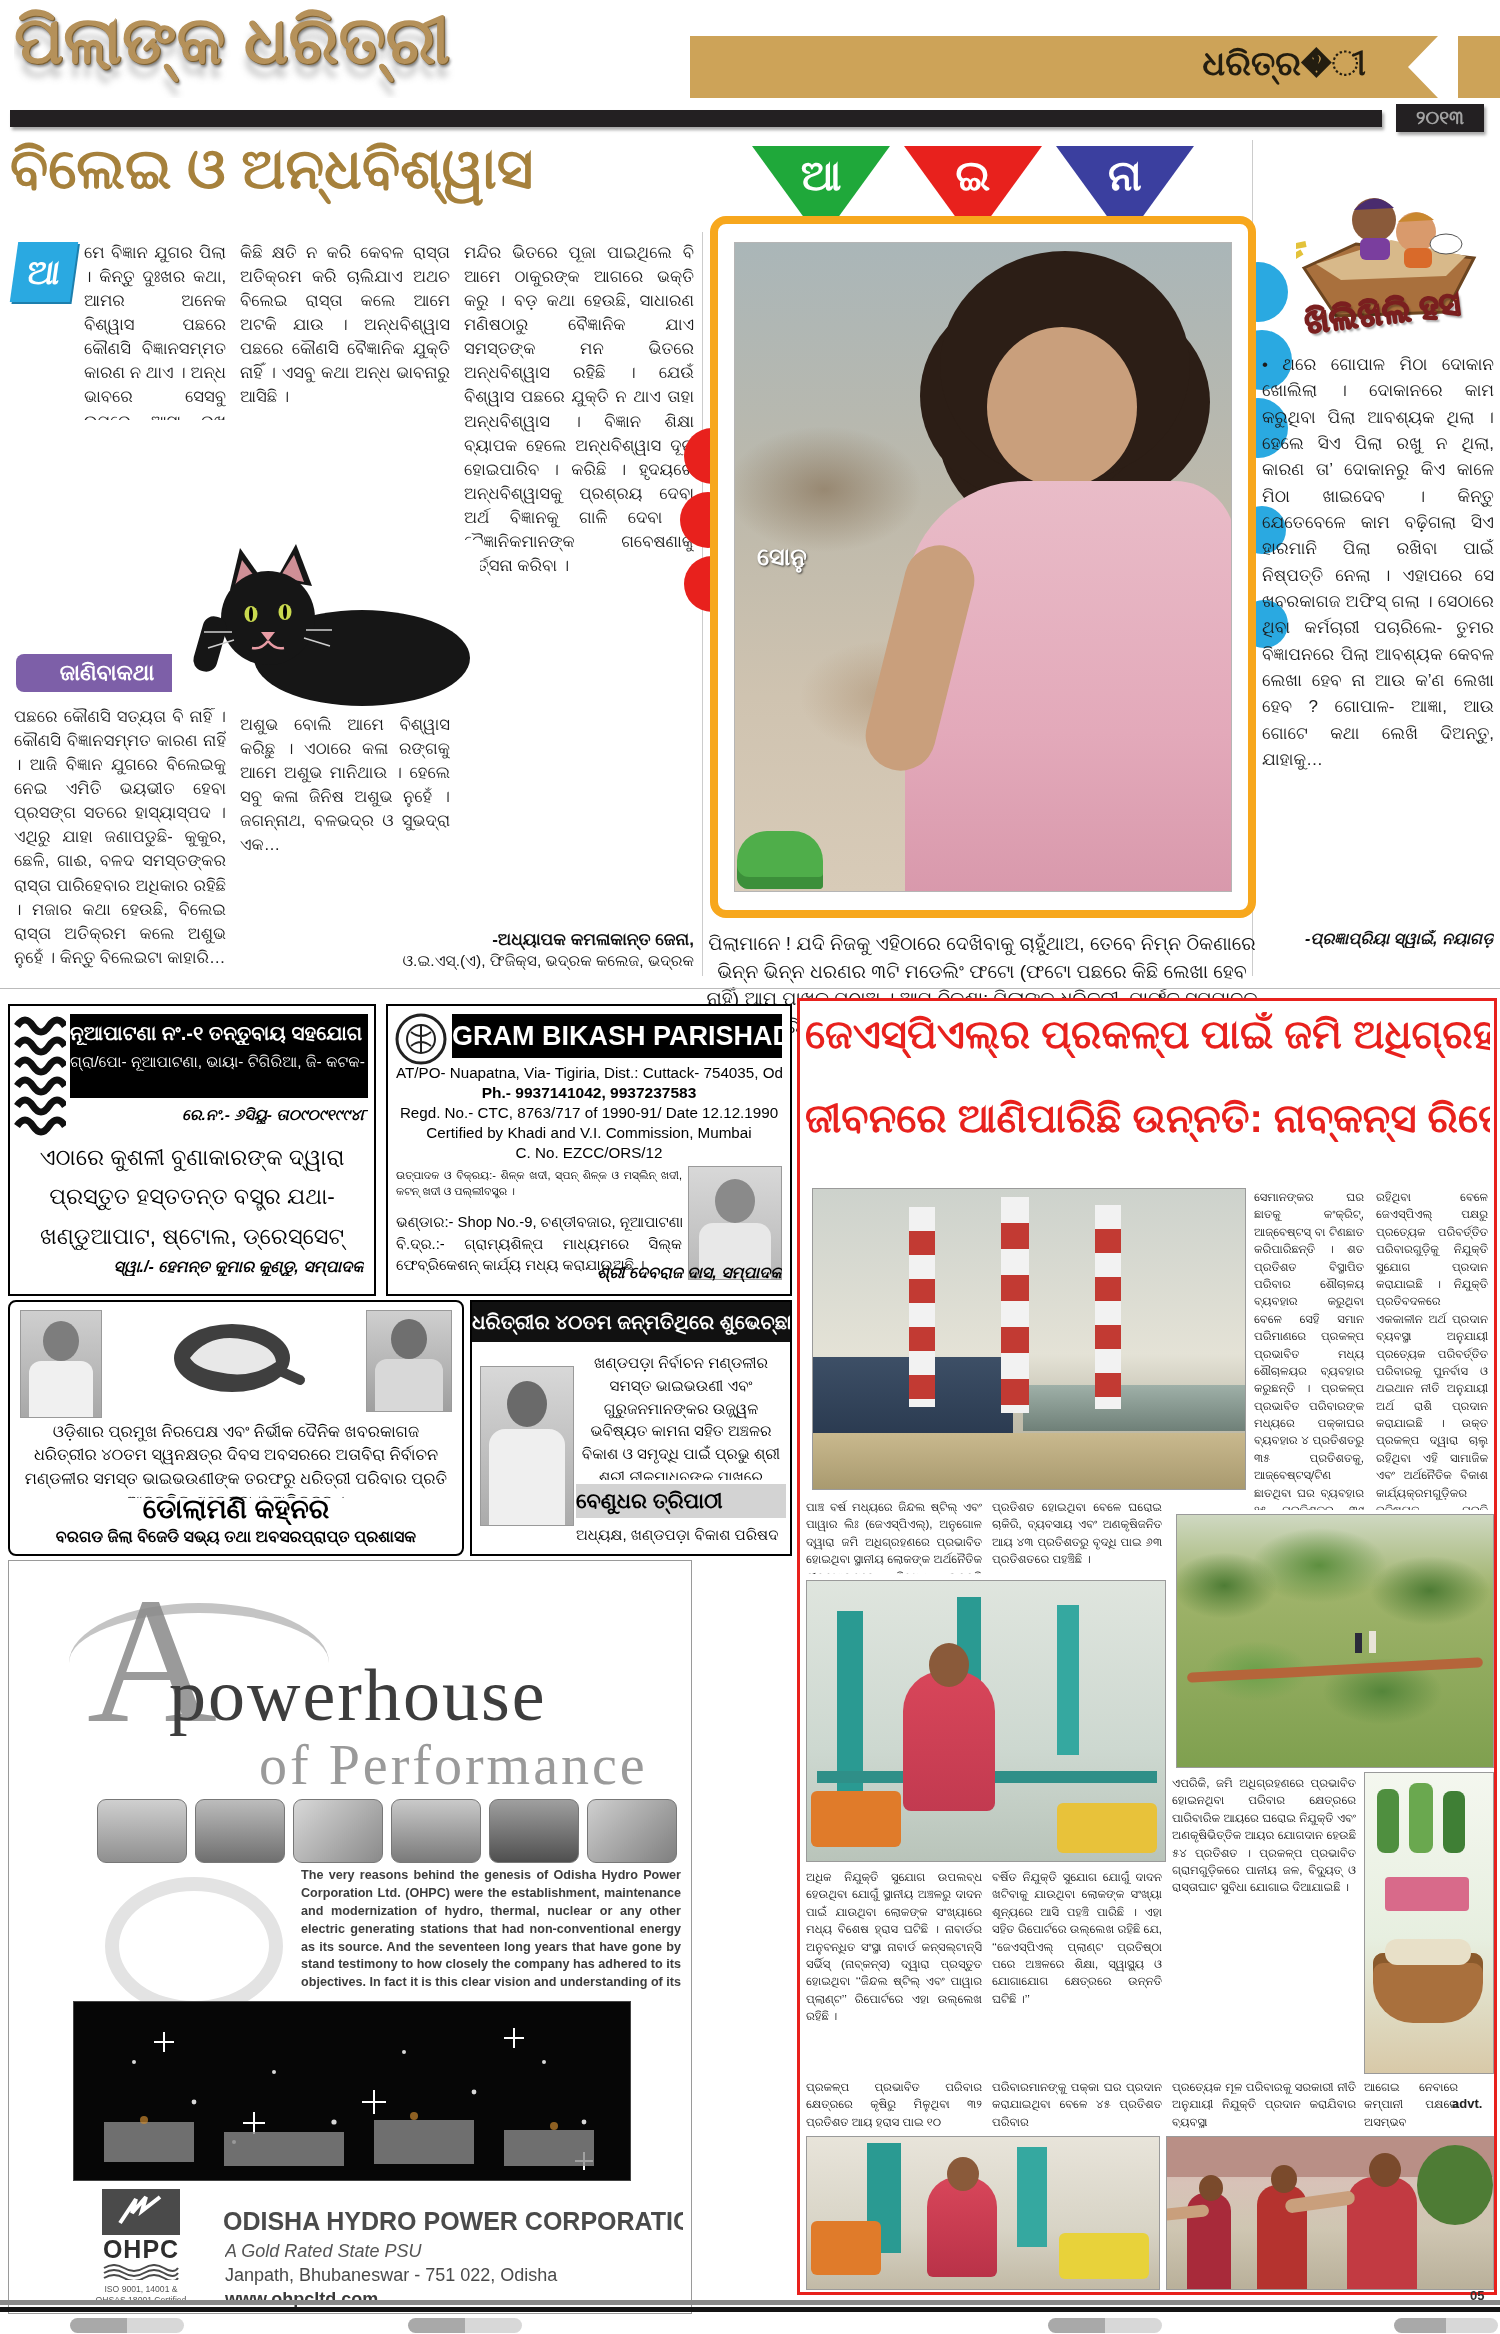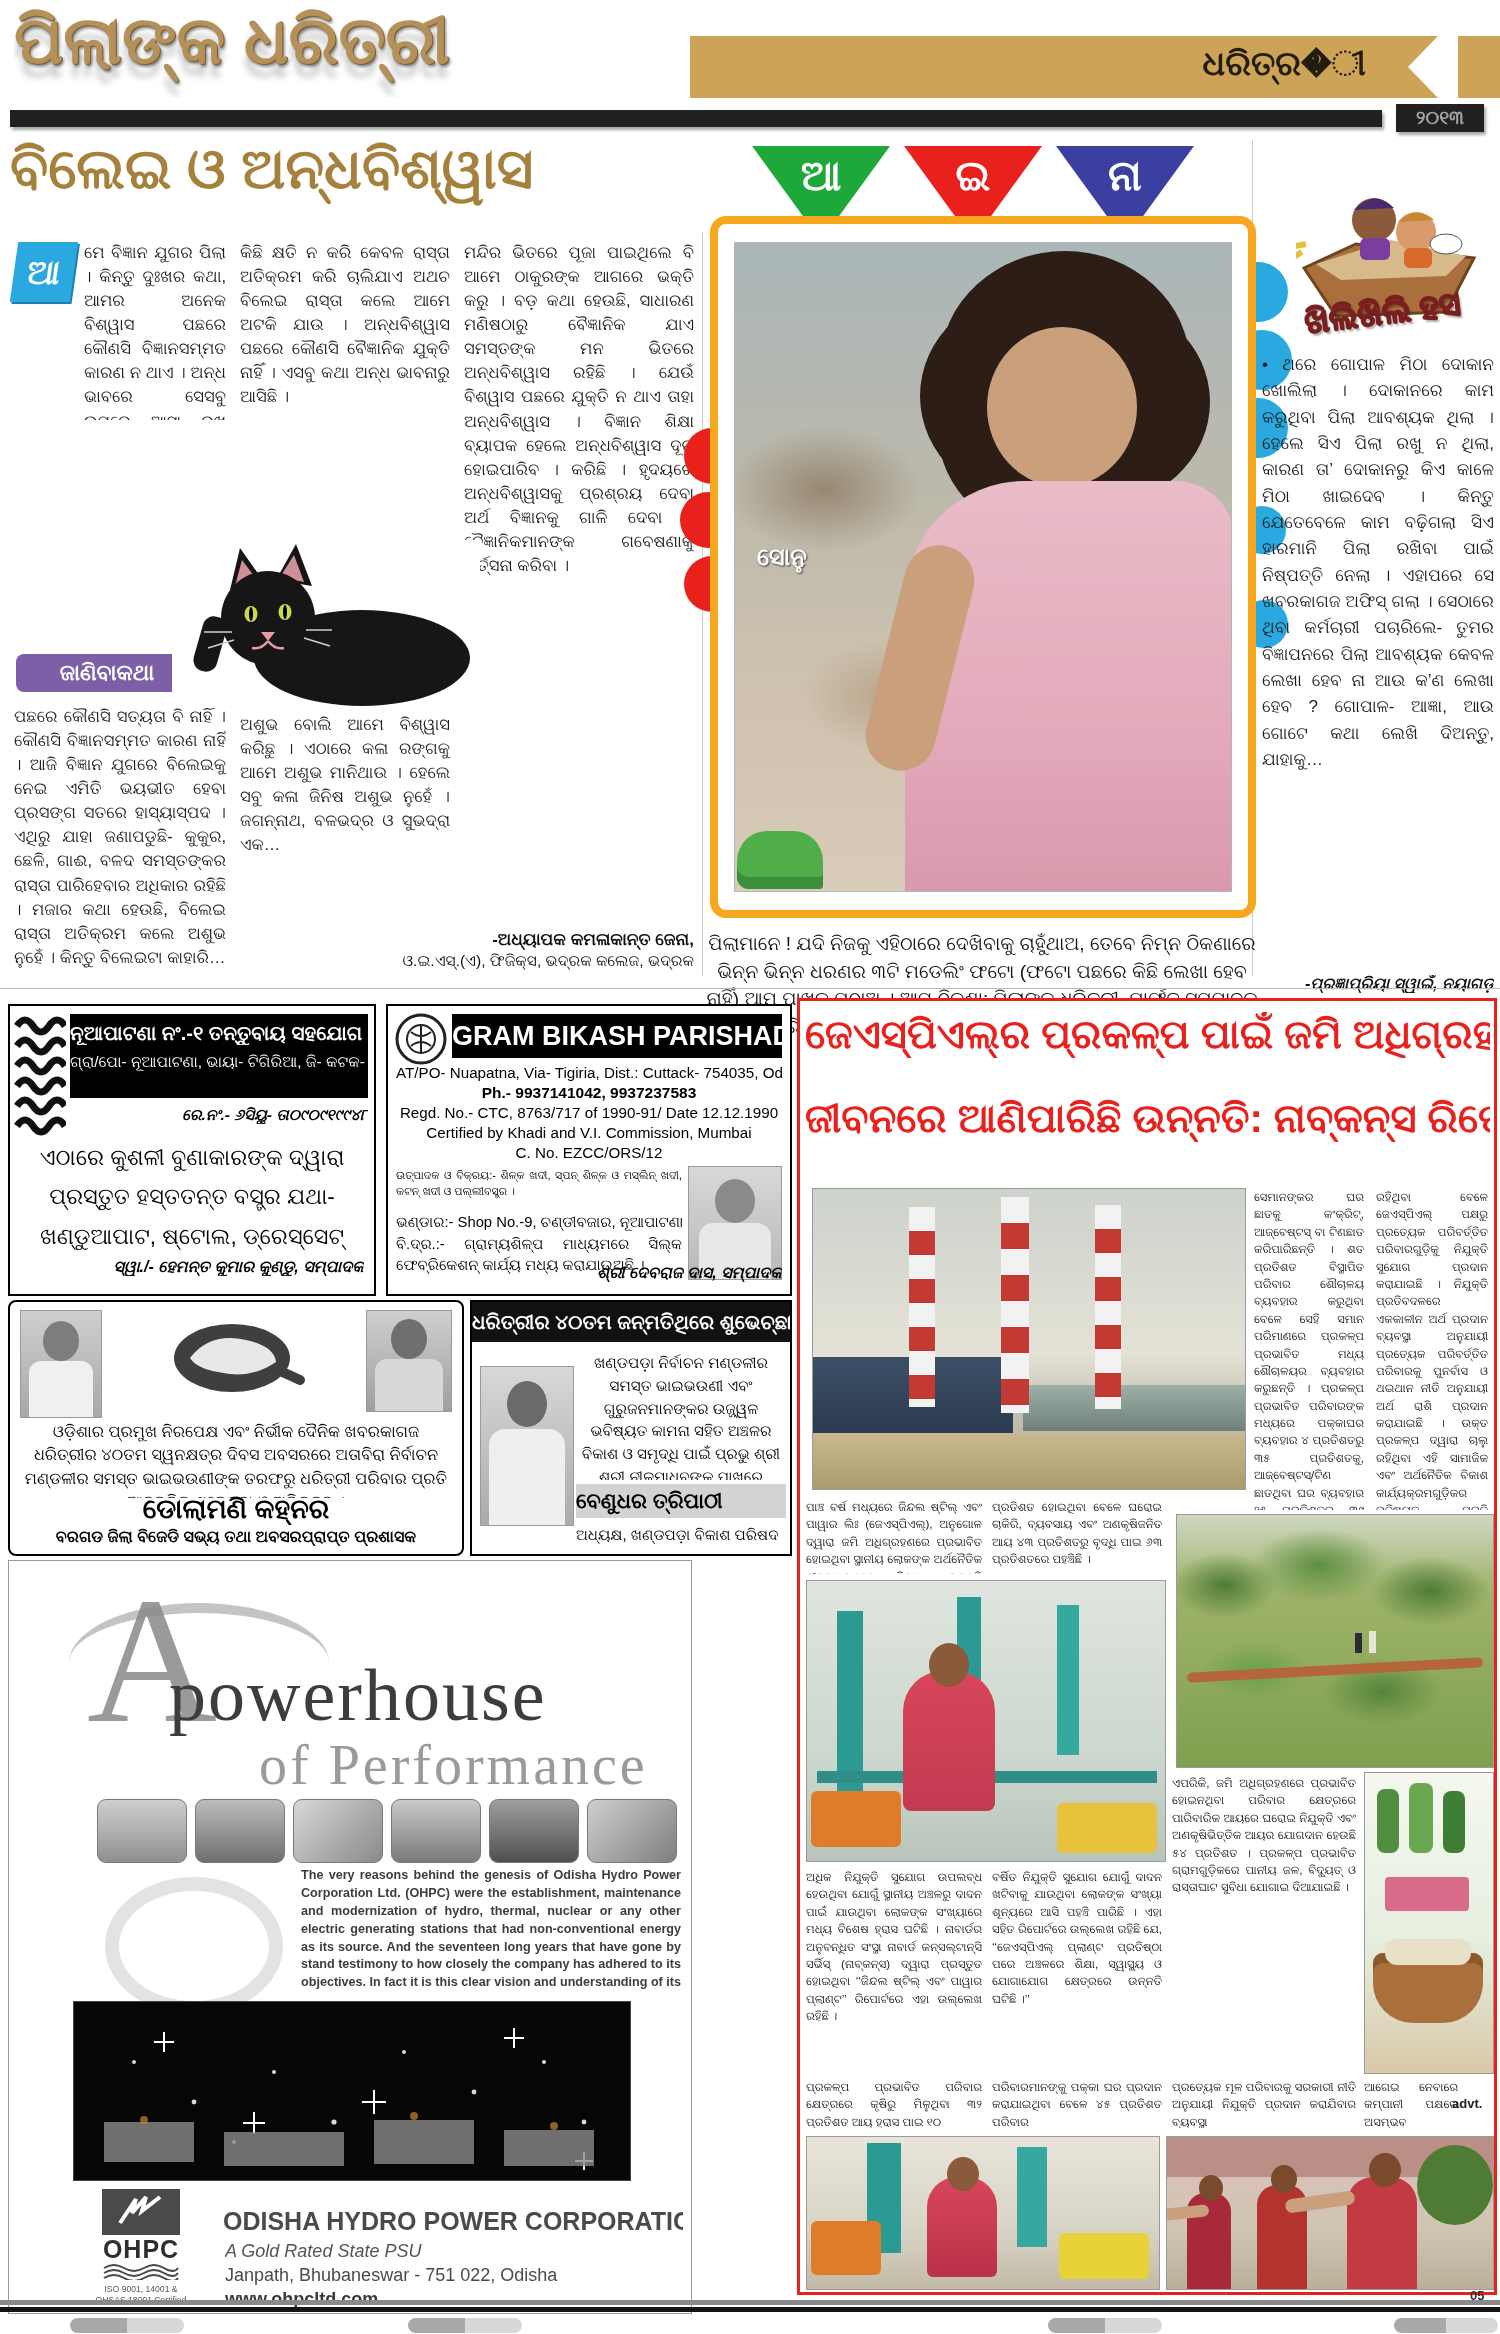--- a/index.html
+++ b/index.html
@@ -114,21 +114,21 @@
         <path d="M58,62 q20,-22 40,-2 z" fill="#4a2c6e"></path>
       <circle cx="120" cy="84" r="20" fill="#d99a6c"></circle>
         <path d="M102,74 q18,-18 36,-2 z" fill="#c9872f"></path>
       <rect x="64" y="90" width="30" height="22" rx="6" fill="#7a3e9e"></rect>
       <rect x="108" y="100" width="28" height="20" rx="6" fill="#d96a2a"></rect>
       <ellipse cx="150" cy="96" rx="16" ry="10" fill="#fff" stroke="#555"></ellipse>
     </svg>
   </div>
   <div class="abs" style="left:1304px;top:292px;width:190px;font-size:33px;font-weight:bold;color:#f5cf1b;-webkit-text-stroke:1.8px #7a1f1f;transform:rotate(-7deg);text-shadow:2px 3px 2px rgba(0,0,0,.35);overflow:hidden;white-space:nowrap;">ଖିଲିଖିଲି ହସ</div>
   <div class="col" style="left:1262px;top:352px;width:232px;height:572px;font-size:17px;line-height:1.55;white-space:pre-line;">• ଥରେ ଗୋପାଳ ମିଠା ଦୋକାନ ଖୋଲିଲା । ଦୋକାନରେ କାମ କରୁଥିବା ପିଲା ଆବଶ୍ୟକ ଥିଲା । ହେଲେ ସିଏ ପିଲା ରଖୁ ନ ଥିଲା, କାରଣ ତା’ ଦୋକାନରୁ କିଏ କାଳେ ମିଠା ଖାଇଦେବ । କିନ୍ତୁ ଯେତେବେଳେ କାମ ବଢ଼ିଗଲା ସିଏ ହାରମାନି ପିଲା ରଖିବା ପାଇଁ ନିଷ୍ପତ୍ତି ନେଲା । ଏହାପରେ ସେ ଖବରକାଗଜ ଅଫିସ୍ ଗଲା । ସେଠାରେ ଥିବା କର୍ମଚାରୀ ପଚାରିଲେ- ତୁମର ବିଜ୍ଞାପନରେ ପିଲା ଆବଶ୍ୟକ କେବଳ ଲେଖା ହେବ ନା ଆଉ କ’ଣ ଲେଖା ହେବ ? ଗୋପାଳ- ଆଜ୍ଞା, ଆଉ ଗୋଟେ କଥା ଲେଖି ଦିଅନ୍ତୁ, ଯାହାକୁ…</div>
-  <div class="abs" style="left:1262px;top:930px;width:232px;text-align:right;font-weight:bold;font-style:italic;font-size:16px;color:#111;overflow:hidden;white-space:nowrap;margin-top:45px;">-ପ୍ରଜ୍ଞାପ୍ରିୟା ସ୍ୱାଇଁ, ନୟାଗଡ଼</div>
+  <div class="abs" style="left:1262px;top:930px;width:232px;text-align:right;font-weight:bold;font-style:italic;font-size:16px;color:#111;overflow:hidden;white-space:nowrap;">-ପ୍ରଜ୍ଞାପ୍ରିୟା ସ୍ୱାଇଁ, ନୟାଗଡ଼</div>
 
   <div class="abs" style="left:0;top:988px;width:1500px;height:1px;background:#bbbbbb;"></div>
 
   <div class="adbox" style="left:8px;top:1004px;width:364px;height:288px;">
     <svg class="abs" style="left:4px;top:8px;" width="52" height="126" viewBox="0 0 52 126">
       <g stroke="#101010" stroke-width="7" fill="none">
         <path d="M3 12 q8 -12 16 0 t16 0 t16 0"></path>
           <path d="M3 32 q8 -12 16 0 t16 0 t16 0"></path>
         <path d="M3 52 q8 -12 16 0 t16 0 t16 0"></path>
           <path d="M3 72 q8 -12 16 0 t16 0 t16 0"></path>

